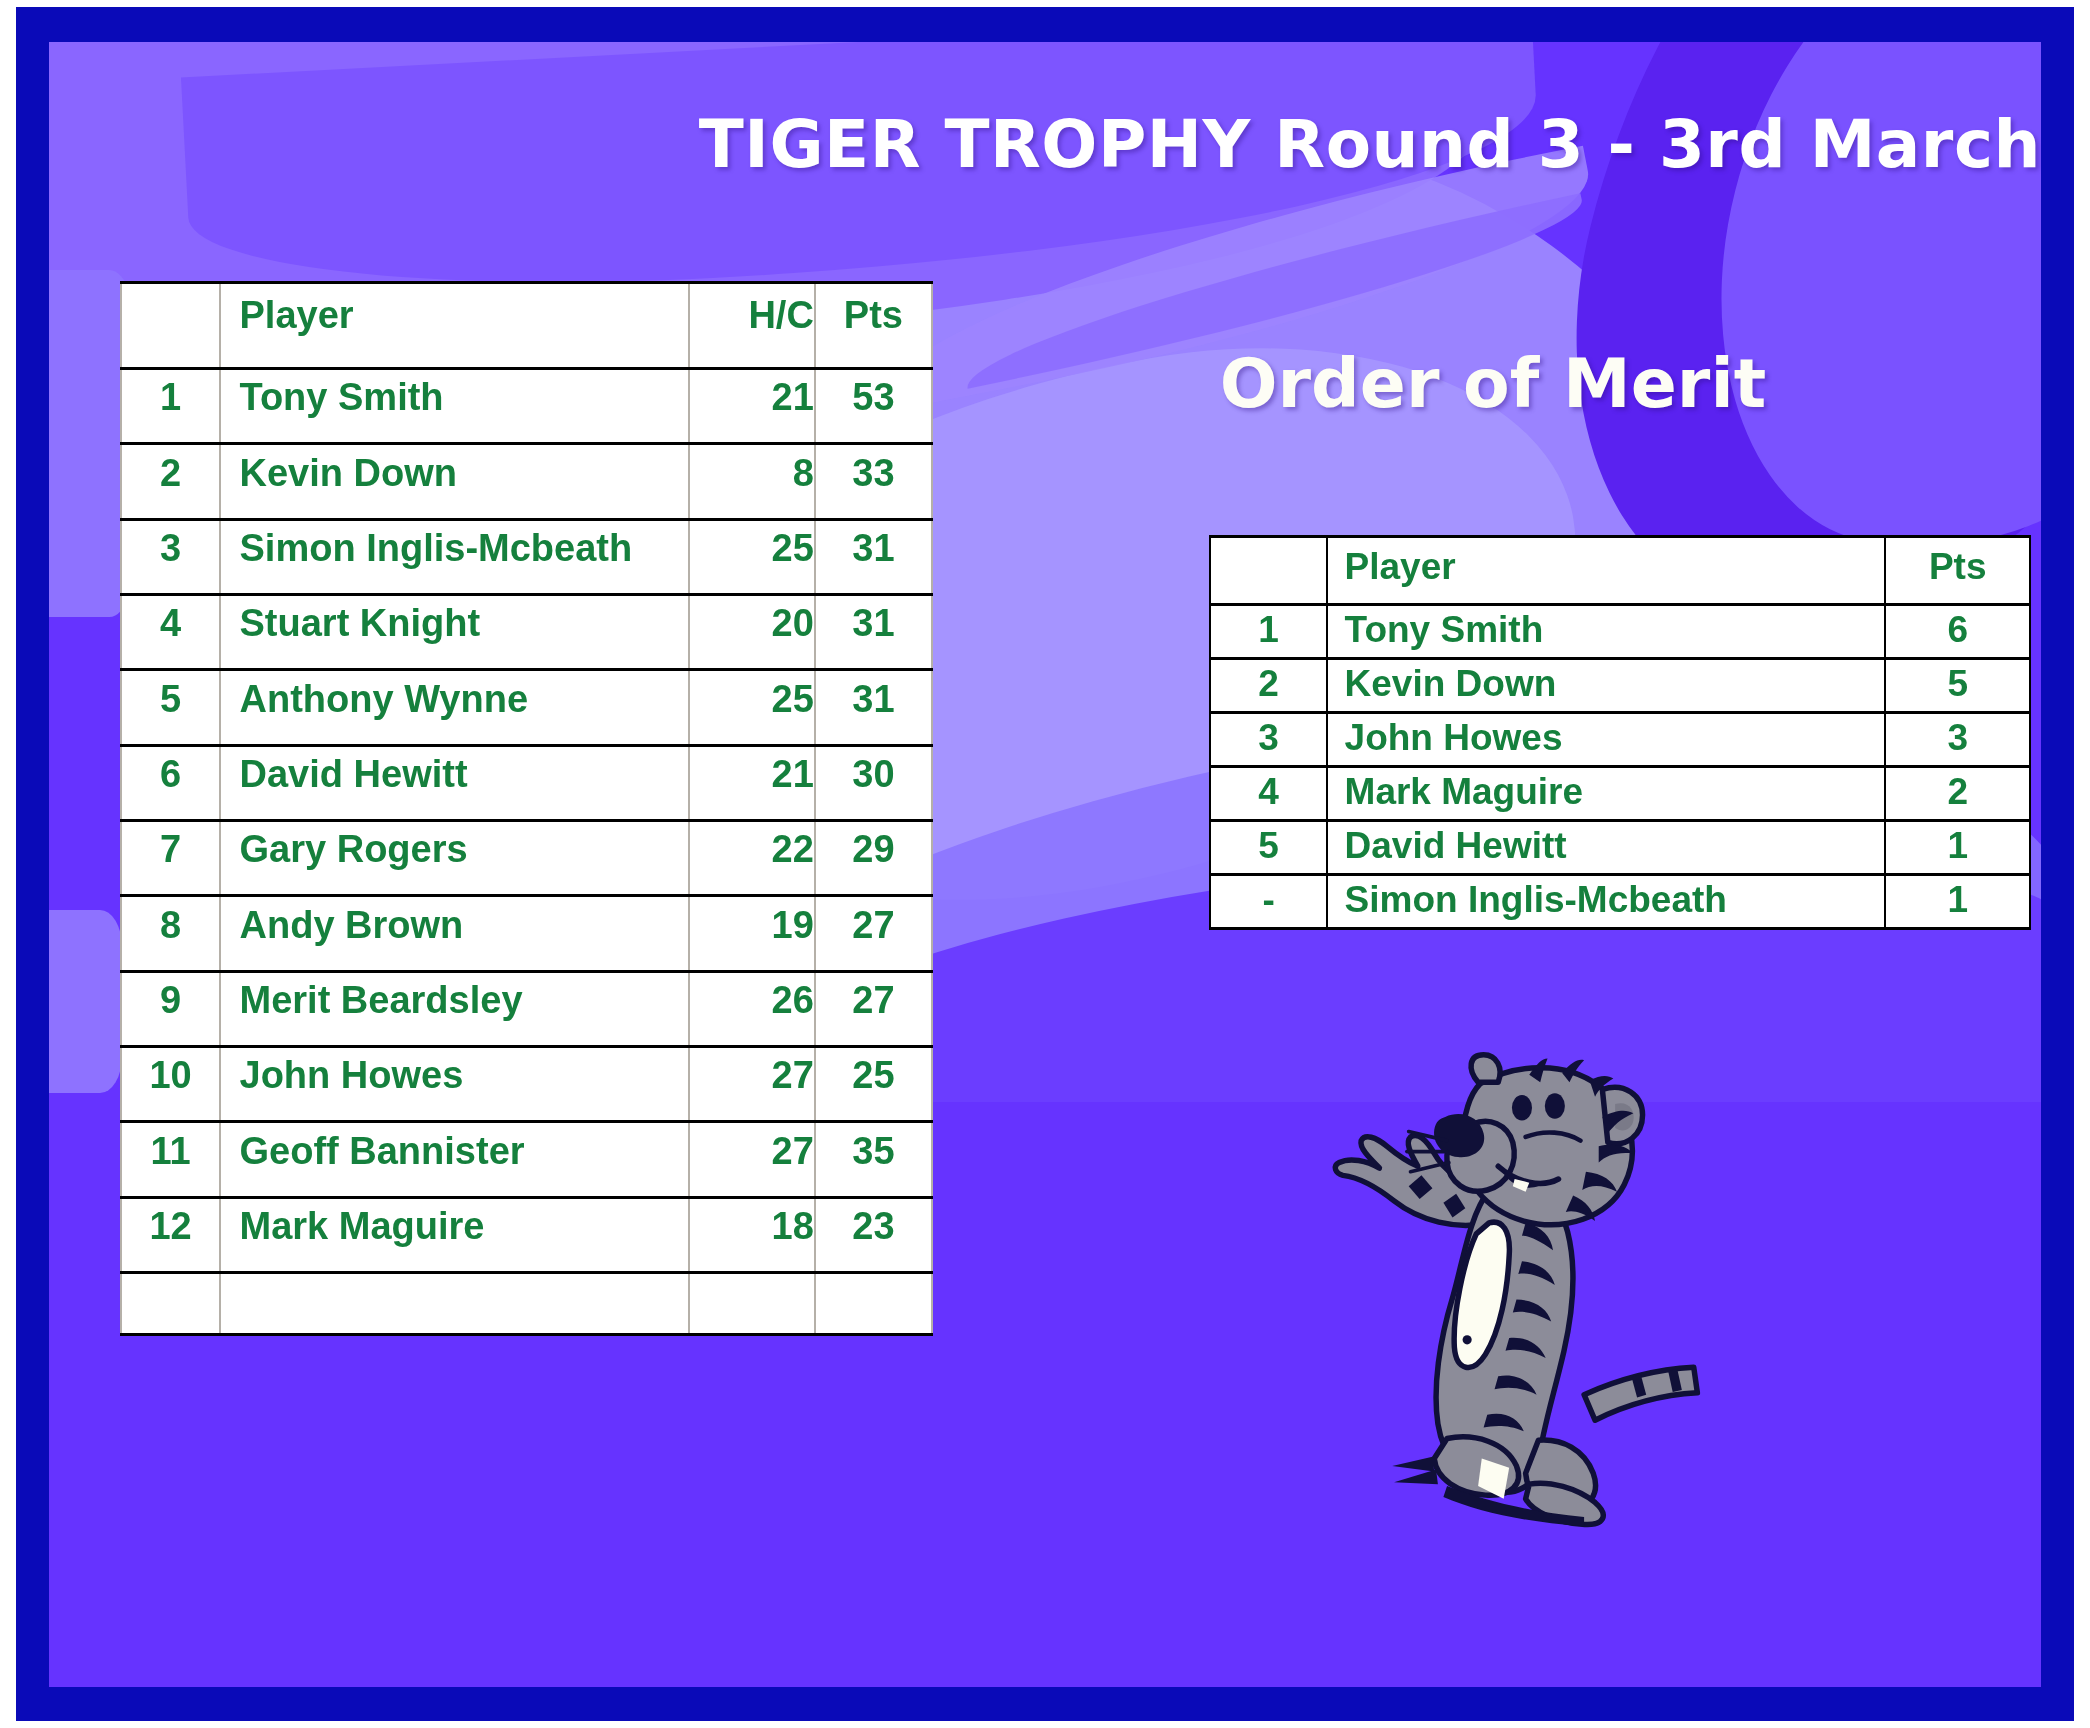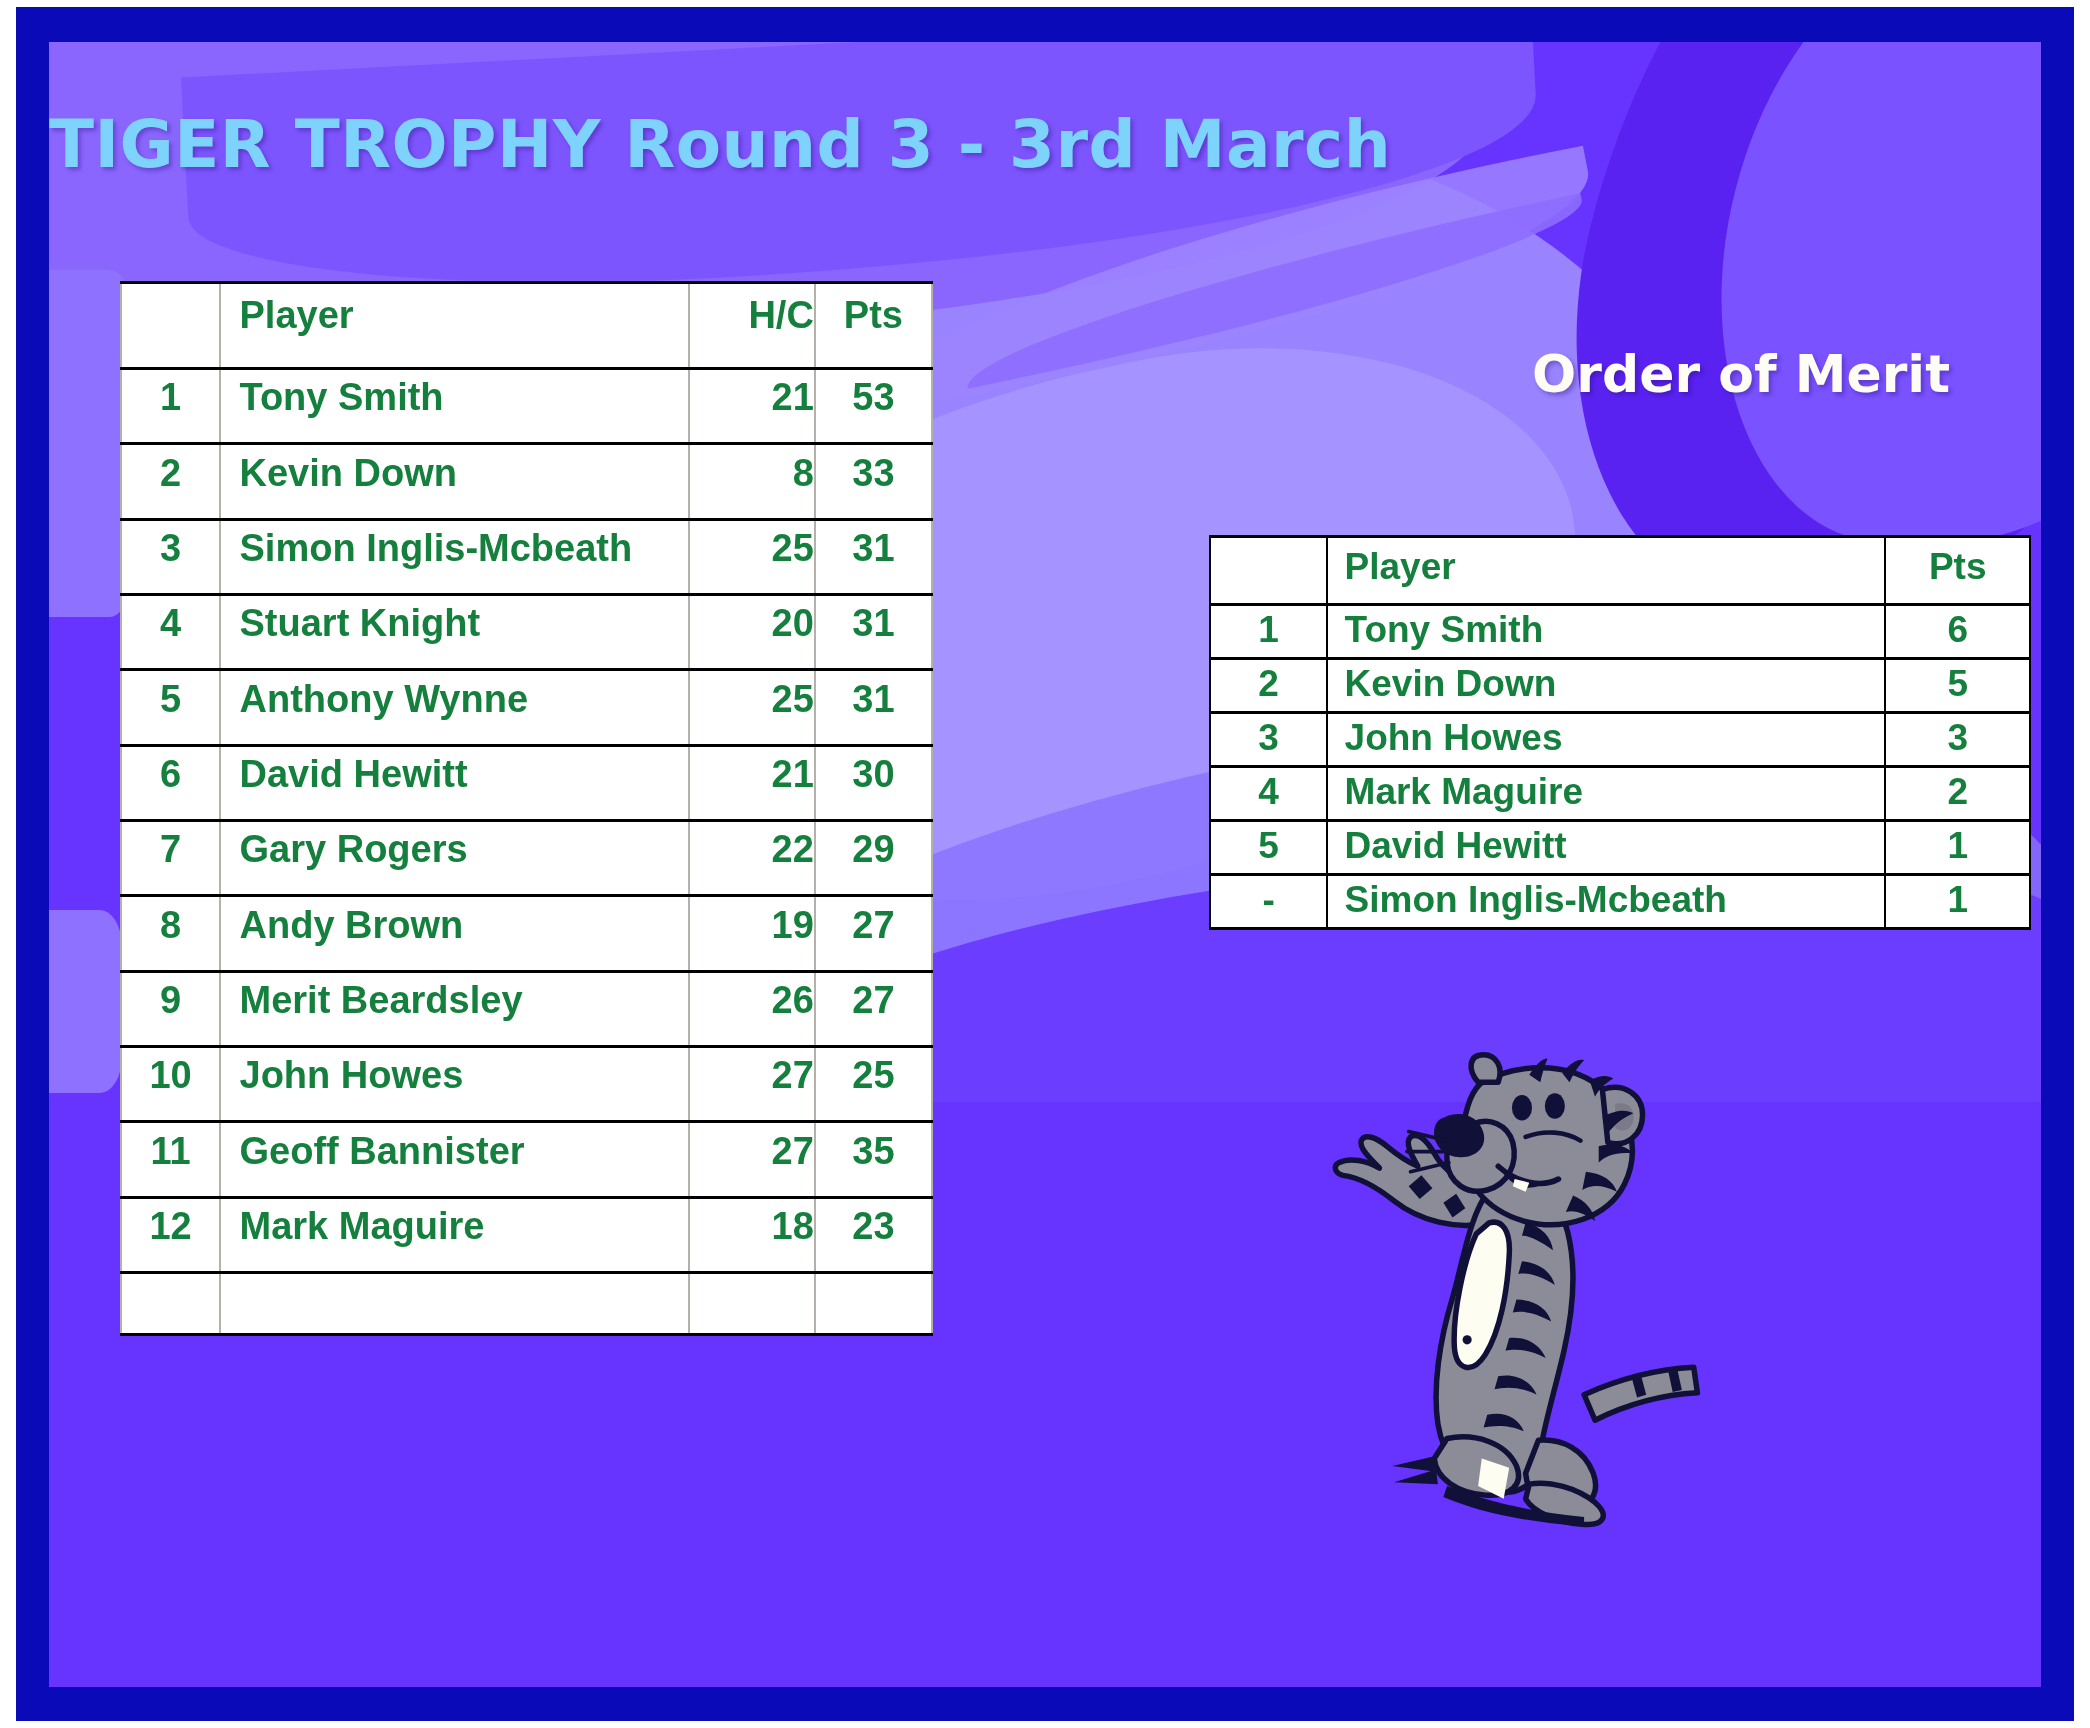--- a/index.html
+++ b/index.html
@@ -169,22 +169,22 @@
     height: 1645px;
     background: #6633ff;
   }
 
   
   #title {
     position: absolute;
     left: 0;
     top: 64px;
     width: 1992px;
-    text-align: left;
-    color: #7dd3fc;
+    text-align: right;
+    color: #ffffff;
     font-family: "DejaVu Sans", sans-serif;
     font-weight: bold;
     font-size: 66px;
     letter-spacing: 0.5px;
     text-shadow: 2.7px 2.7px 4.6px rgba(40,10,120,0.35);
     z-index: 20;
   }
 
   
   .tbl {
@@ -221,25 +221,25 @@
   #results-table tr.head td { padding-top: 11px; padding-bottom: 31px; }
   #results-table tr.head td.c-name { padding-left: 18.3px; }
   #results-table tr.blank td { padding-top: 11px; padding-bottom: 48px; }
 
   
   #om-title {
     position: absolute;
     left: 987px;
     top: 302px;
     width: 914px;
-    text-align: right;
+    text-align: center;
     color: #fdfdf5;
     font-family: "DejaVu Sans", sans-serif;
     font-weight: bold;
-    font-size: 52px;
+    font-size: 68px;
     text-shadow: 2.7px 2.7px 4.6px rgba(40,10,120,0.35);
     z-index: 20;
   }
 
   
   #merit-table {
     left: 1160px;
     top: 493px;
     width: 822px;
     font-size: 37px;

